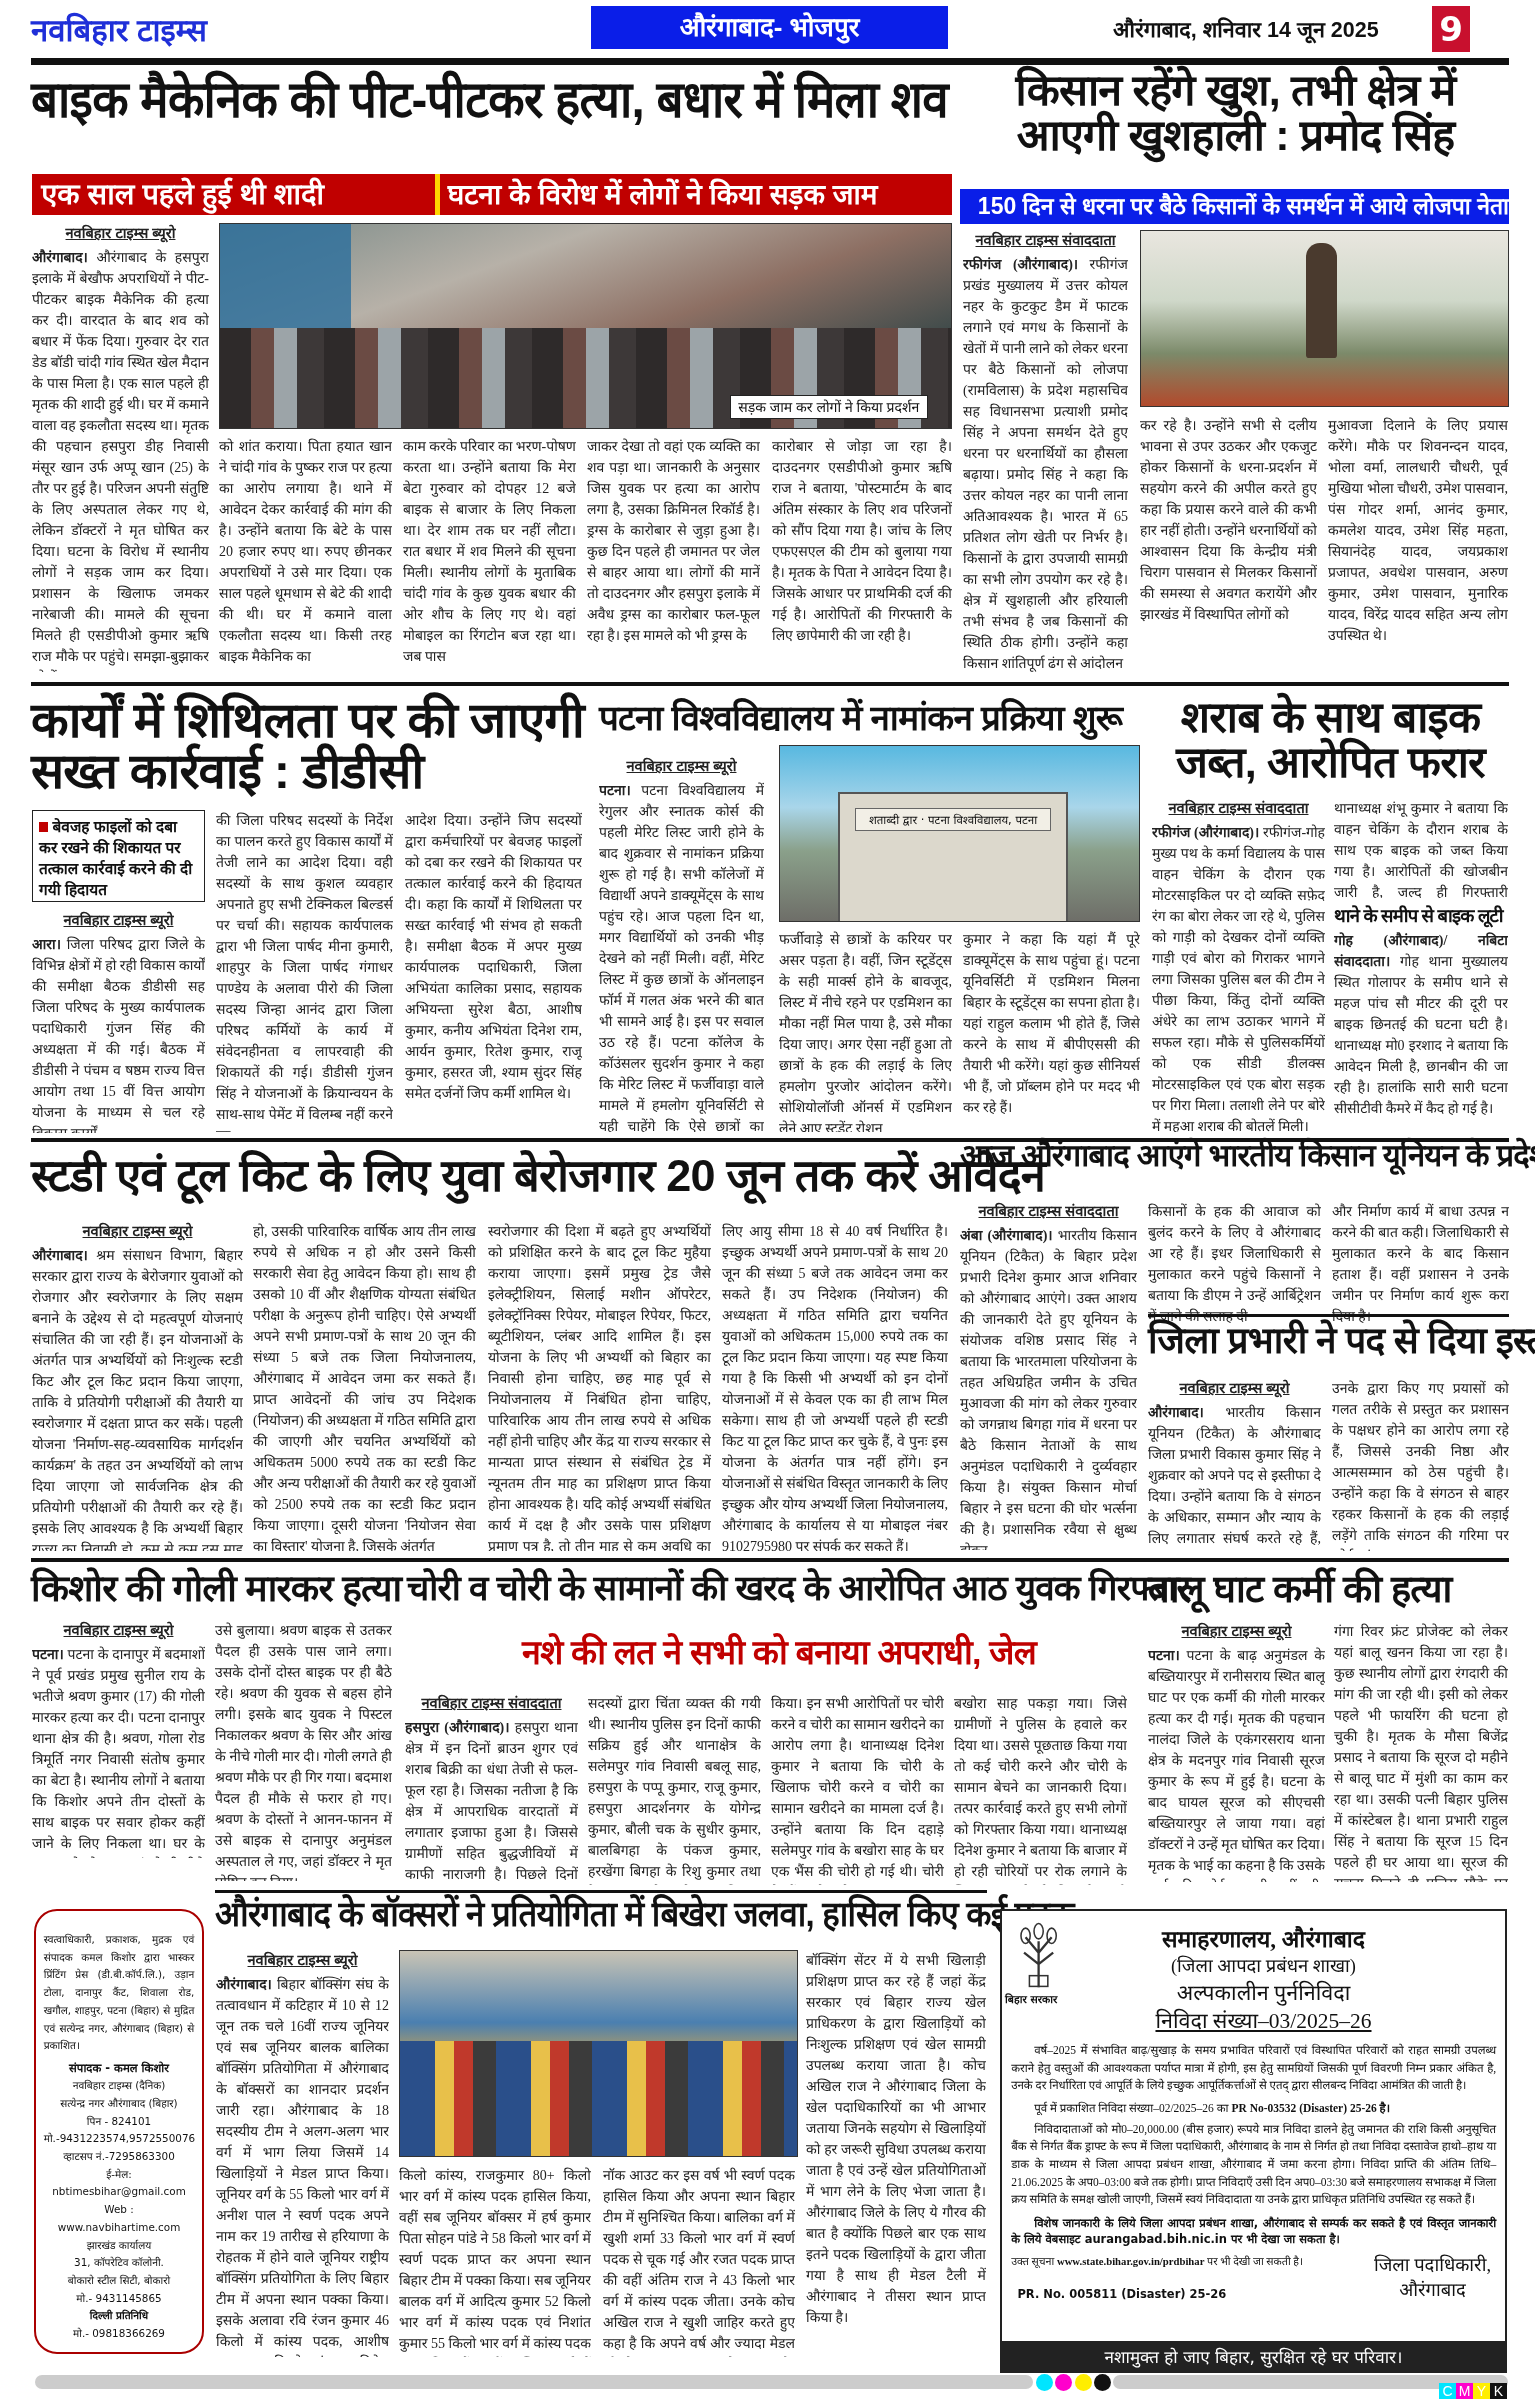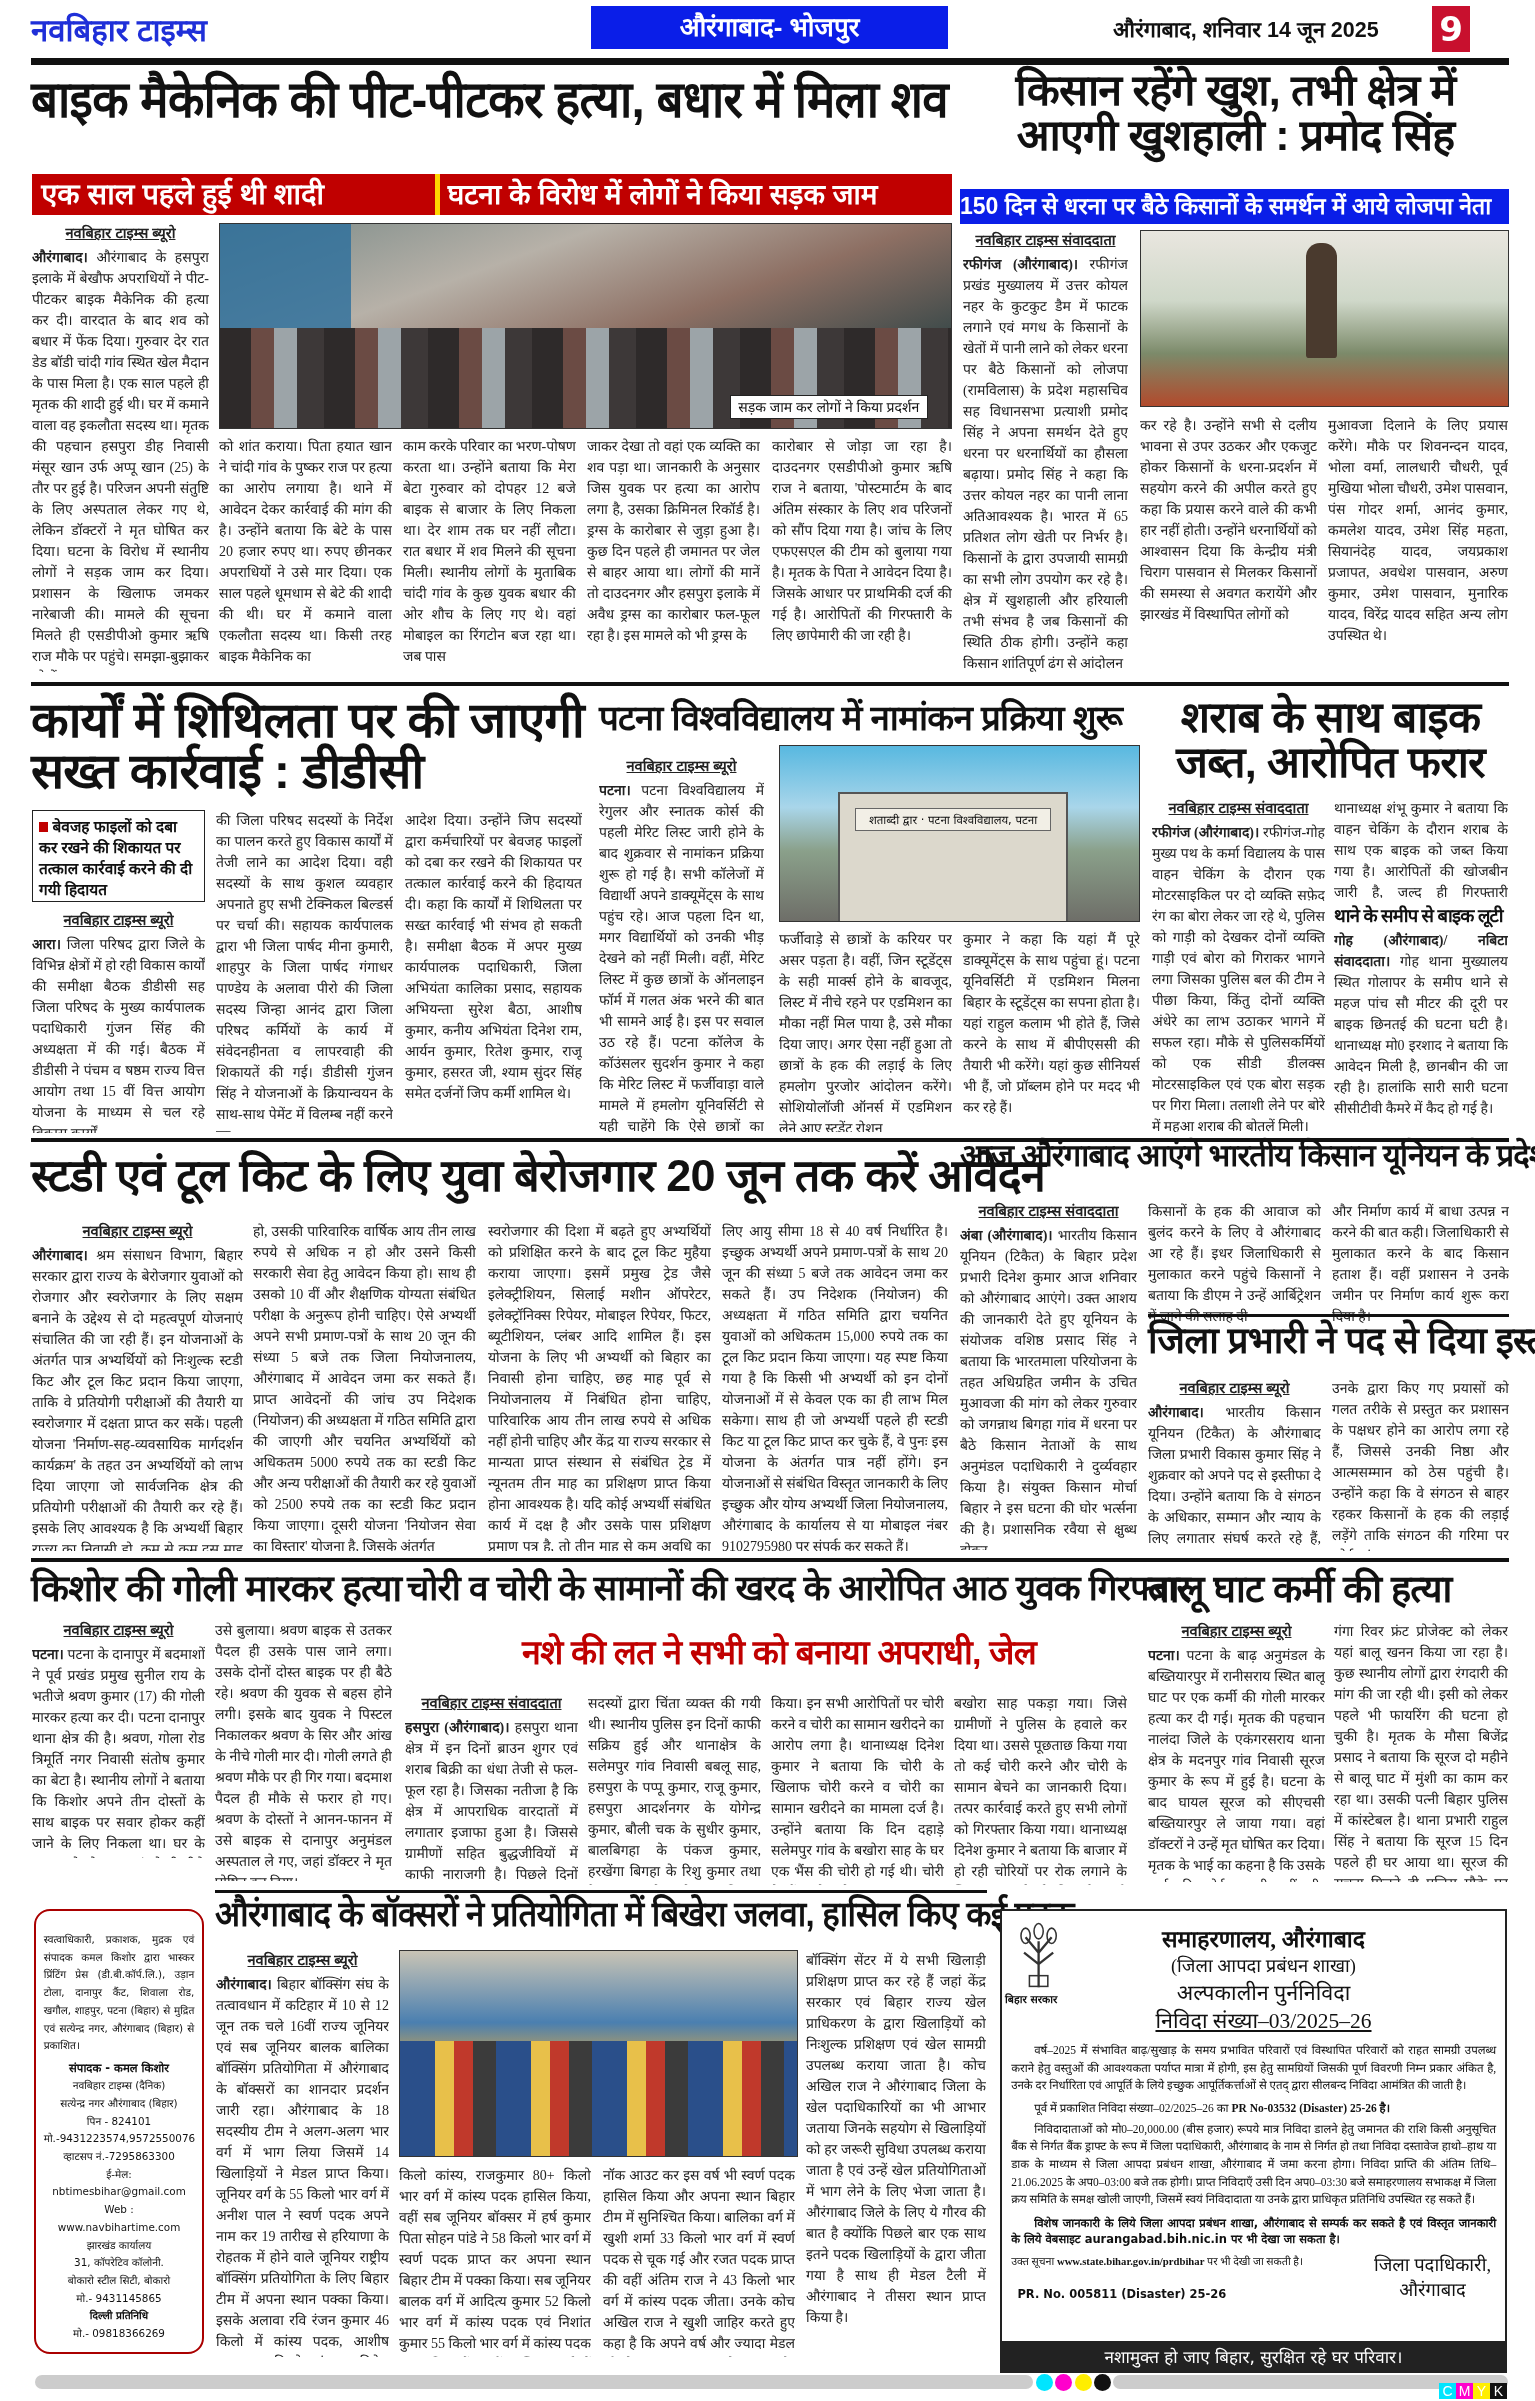--- a/index.html
+++ b/index.html
@@ -8,21 +8,21 @@
 .brand{left:31px;top:7.7px;font-size:31px;font-weight:bold;color:#1f2fd8;font-family:"Liberation Sans",sans-serif}
 .edition{left:591px;top:6.1px;width:357px;height:43px;background:#0a1ee8;color:#fff;font-size:26px;font-weight:bold;text-align:center;line-height:43px;font-family:"Liberation Sans",sans-serif}
 .dateline{left:1113px;top:14px;font-size:21.5px;font-weight:bold;font-family:"Liberation Sans",sans-serif}
 .pagenum{left:1432px;top:6.1px;width:38px;height:46px;background:#c8102e;color:#fff;font-size:34px;font-weight:bold;text-align:center;line-height:46px}
 .rule{left:31px;top:58px;width:1478px;height:7px;background:#111}
 .hl{font-family:"Liberation Sans",sans-serif;font-weight:bold;color:#111;line-height:1.05;letter-spacing:-0.8px}
 .col{font-family:"Liberation Serif",serif;font-size:14px;line-height:21px;text-align:justify;overflow:hidden;color:#222}
 .byline{font-family:Liberation Sans, sans-serif;font-weight:bold;font-size:14.6px;text-decoration:underline;text-align:center;display:block;margin-bottom:3.1px}
 .dateloc{font-weight:bold}
 .redbar{background:#c00000;color:#fff;font-family:"Liberation Sans",sans-serif;font-weight:bold;font-size:29px;line-height:41px;white-space:nowrap;overflow:hidden}
-.bluebar{background:#0a1ee8;color:#fff;font-family:"Liberation Sans",sans-serif;font-size:23px;font-weight:bold;text-align:left;line-height:35px}
+.bluebar{background:#0a1ee8;color:#fff;font-family:"Liberation Sans",sans-serif;font-size:23px;font-weight:bold;text-align:right;line-height:35px}
 .photo{overflow:hidden;border:0.8px solid #333}
 .caption{background:#fff;border:0.8px solid #222;font-size:14px;padding:1.5px 7.7px;font-family:"Liberation Sans",sans-serif}
 .hrule{background:#111;height:3.8px}
 .notice{border:2.3px solid #222;background:#fff}
 .bottombar{background:#ccc;height:14px;border-radius:7px}
 .dot{width:17px;height:17px;border-radius:50%;display:inline-block;margin-right:2.3px}
 </style>
 </head>
 <body>
 
@@ -158,21 +158,21 @@
 <div class="abs col" style="left:954px;top:1693px;width:173px;height:192px">बखोरा साह पकड़ा गया। जिसे ग्रामीणों ने पुलिस के हवाले कर दिया था। उससे पूछताछ किया गया तो कई चोरी करने और चोरी के सामान बेचने का जानकारी दिया। तत्पर कार्रवाई करते हुए सभी लोगों को गिरफ्तार किया गया। थानाध्यक्ष दिनेश कुमार ने बताया कि बाजार में हो रही चोरियों पर रोक लगाने के लिए यह कार्रवाई की गई। सभी आरोपितों को जेल भेज दिया गया और कार्रवाई जारी है।</div>
 
 <div class="abs hl" style="left:1148px;top:1570px;width:361px;font-size:38px;white-space:nowrap">बालू घाट कर्मी की हत्या</div>
 <div class="abs col" style="left:1148px;top:1621px;width:177px;height:261px">
   <span class="byline">नवबिहार टाइम्स ब्यूरो</span>
   <span class="dateloc">पटना।</span>
   <span>पटना के बाढ़ अनुमंडल के बख्तियारपुर में रानीसराय स्थित बालू घाट पर एक कर्मी की गोली मारकर हत्या कर दी गई। मृतक की पहचान नालंदा जिले के एकंगरसराय थाना क्षेत्र के मदनपुर गांव निवासी सूरज कुमार के रूप में हुई है। घटना के बाद घायल सूरज को सीएचसी बख्तियारपुर ले जाया गया। वहां डॉक्टरों ने उन्हें मृत घोषित कर दिया। मृतक के भाई का कहना है कि उसके भाई की कोई दुश्मनी नहीं थी। बताया जा रहा है कि मुख्यमंत्री के</span>
 </div>
 <div class="abs col" style="left:1334px;top:1621px;width:174px;height:261px">गंगा रिवर फ्रंट प्रोजेक्ट को लेकर यहां बालू खनन किया जा रहा है। कुछ स्थानीय लोगों द्वारा रंगदारी की मांग की जा रही थी। इसी को लेकर पहले भी फायरिंग की घटना हो चुकी है। मृतक के मौसा बिजेंद्र प्रसाद ने बताया कि सूरज दो महीने से बालू घाट में मुंशी का काम कर रहा था। उसकी पत्नी बिहार पुलिस में कांस्टेबल है। थाना प्रभारी राहुल सिंह ने बताया कि सूरज 15 दिन पहले ही घर आया था। सूरज की सूचना मिलते ही पुलिस मौके पर पहुंच गई है।</div>
 
-<div class="abs" style="left:34px;top:1909px;width:170px;height:445px;border:2.3px solid #a00;border-radius:16px;padding:20px 7.7px 7.7px;font-family:'DejaVu Sans',sans-serif;font-size:10.4px;line-height:17.7px;text-align:center">
+<div class="abs" style="left:34px;top:1909px;width:170px;height:445px;border:2.3px solid #a00;border-radius:23px;padding:20px 7.7px 7.7px;font-family:'DejaVu Sans',sans-serif;font-size:10.4px;line-height:17.7px;text-align:center">
   <div style="text-align:justify">स्वत्वाधिकारी, प्रकाशक, मुद्रक एवं संपादक कमल किशोर द्वारा भास्कर प्रिंटिंग प्रेस (डी.बी.कॉर्प.लि.), उड़ान टोला, दानापुर कैंट, शिवाला रोड, खगौल, शाहपुर, पटना (बिहार) से मुद्रित एवं सत्येन्द्र नगर, औरंगाबाद (बिहार) से प्रकाशित।</div>
   <div style="font-weight:bold;font-size:11.5px;margin-top:4.6px">संपादक - कमल किशोर</div>
   <div>नवबिहार टाइम्स (दैनिक)</div>
   <div>सत्येन्द्र नगर औरंगाबाद (बिहार)</div>
   <div>पिन - 824101</div>
   <div>मो.-9431223574,9572550076</div>
   <div>व्हाटसप नं.-7295863300</div>
   <div>ई-मेल: nbtimesbihar@gmail.com</div>
   <div>Web : www.navbihartime.com</div>
   <div style="font-weight:normal">झारखंड कार्यालय</div>

